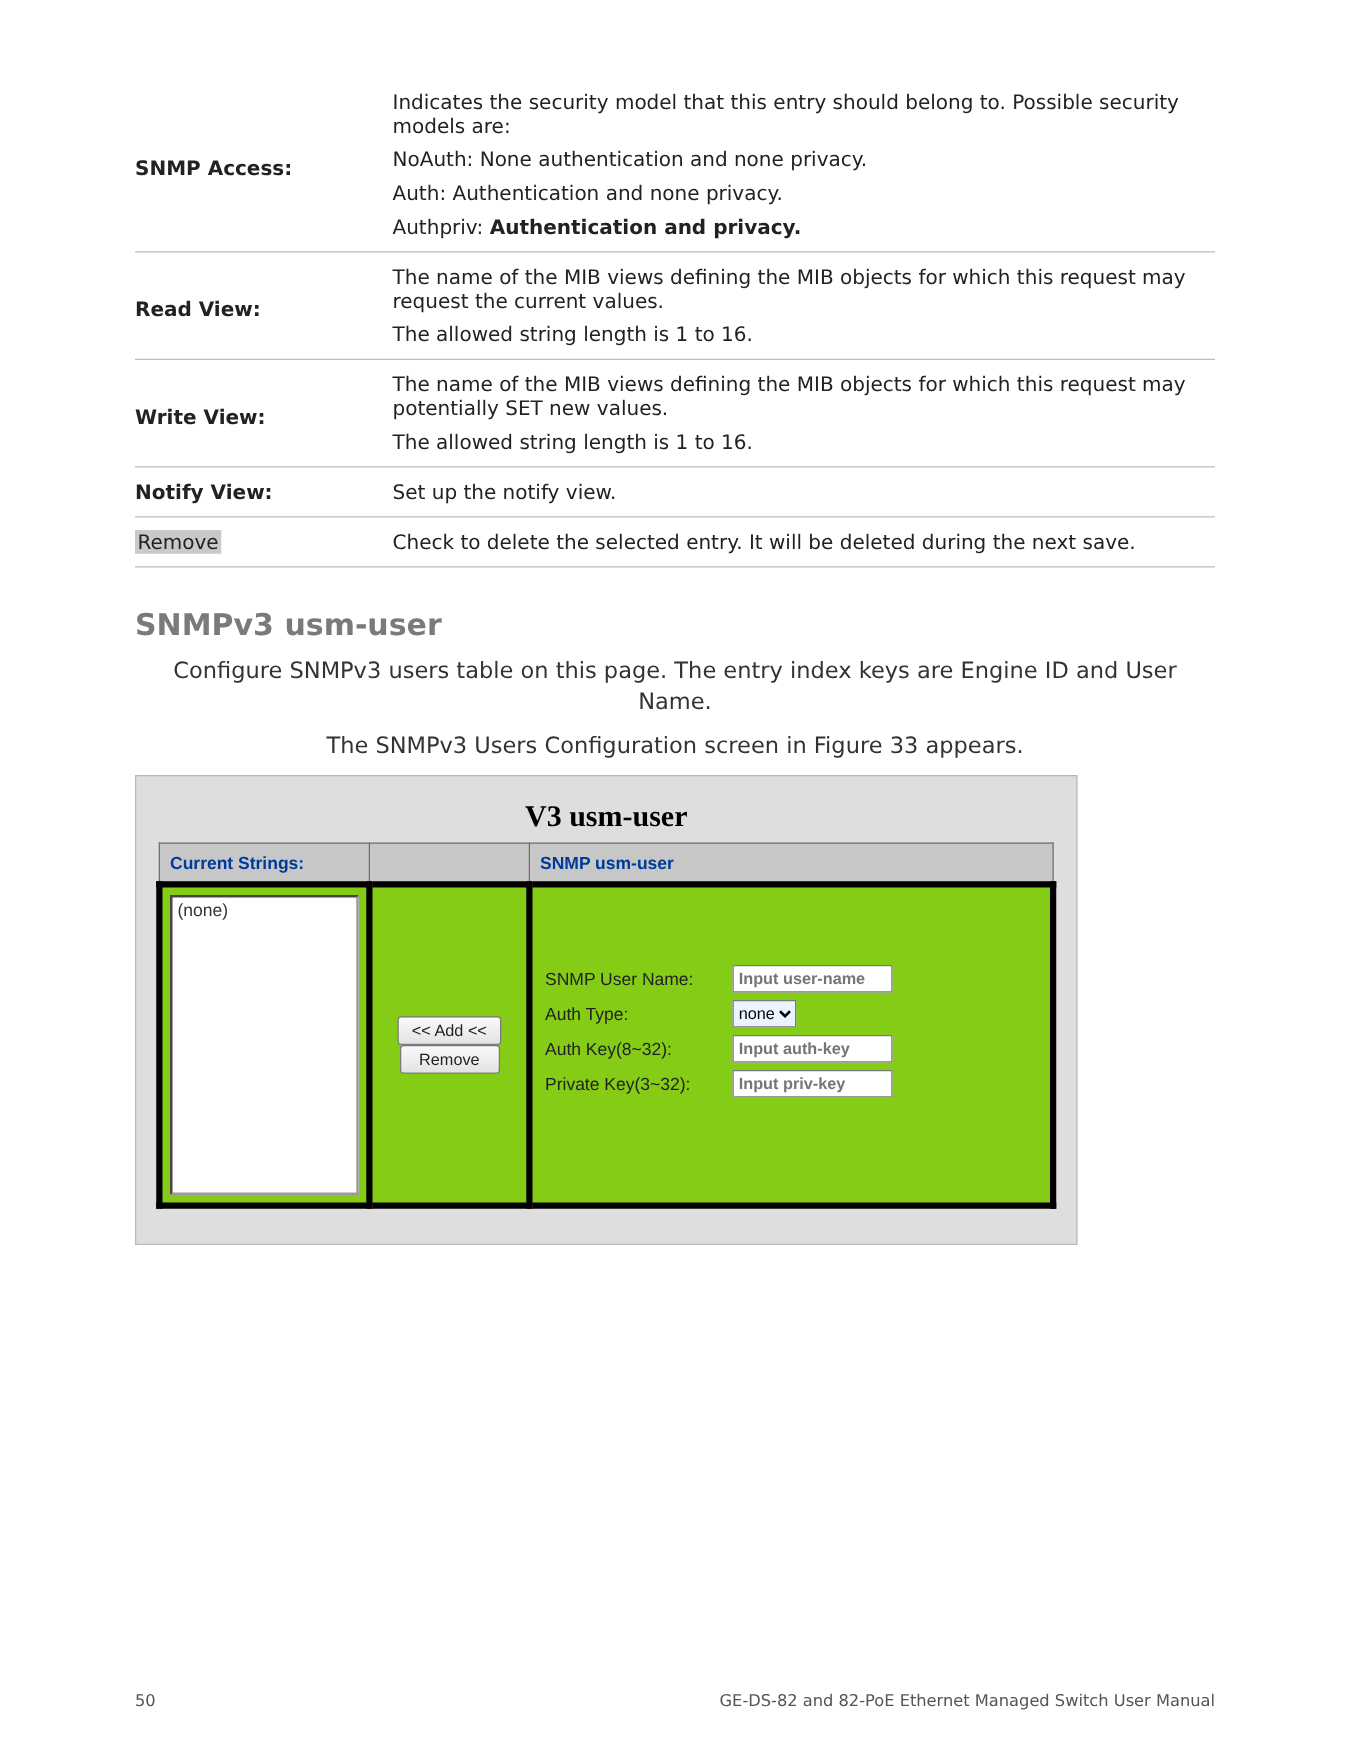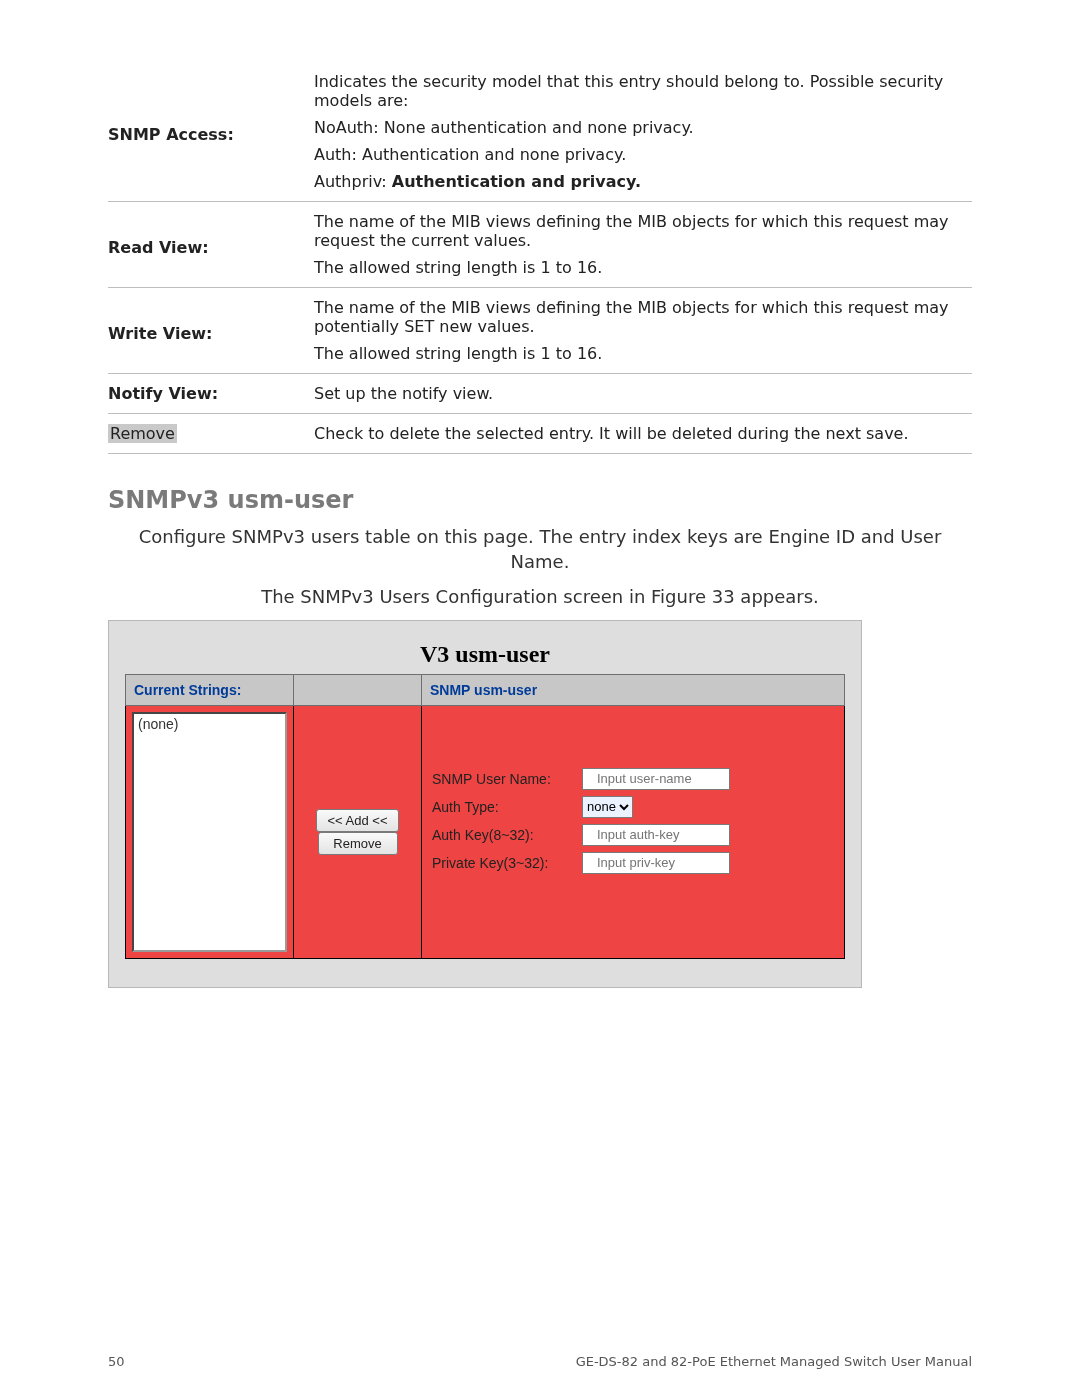--- a/index.html
+++ b/index.html
@@ -106,24 +106,24 @@
     background: #c7c7c7;
     padding: 4px 8px;
     font-family: Verdana, Geneva, sans-serif;
     font-size: 14px;
     font-weight: 700;
     color: #003b9a;
     text-align: left;
     height: 22px;
   }
   table.usm td {
-    border: 1px solid #000000;
+    border: 5px solid #000000;
     padding: 0;
     vertical-align: top;
-    background: #ef4444;
+    background: #84cc16;
   }
   .col-listwrap {
     padding: 6px;
     height: 252px;
     box-sizing: border-box;
   }
   .listbox {
     width: 100%;
     height: 100%;
     background: #ffffff;
@@ -169,23 +169,24 @@
     color: #222;
   }
   .form-row .flabel {
     width: 150px;
   }
   .form-row input[type="text"] {
     font-family: "Lucida Sans Unicode", Arial, sans-serif;
     font-size: 13px;
     width: 118px;
     height: 18px;
-    padding: 1px 14px;
+    padding: 1px 4px;
     border: 1px solid #7a7a7a;
     background: #fff;
+    font-weight: bold;
   }
   .form-row select {
     font-family: "Lucida Sans Unicode", Arial, sans-serif;
     font-size: 13px;
     height: 22px;
     border: 1px solid #7a7a7a;
     background: #eaf3ff;
   }
 
   .footer {

